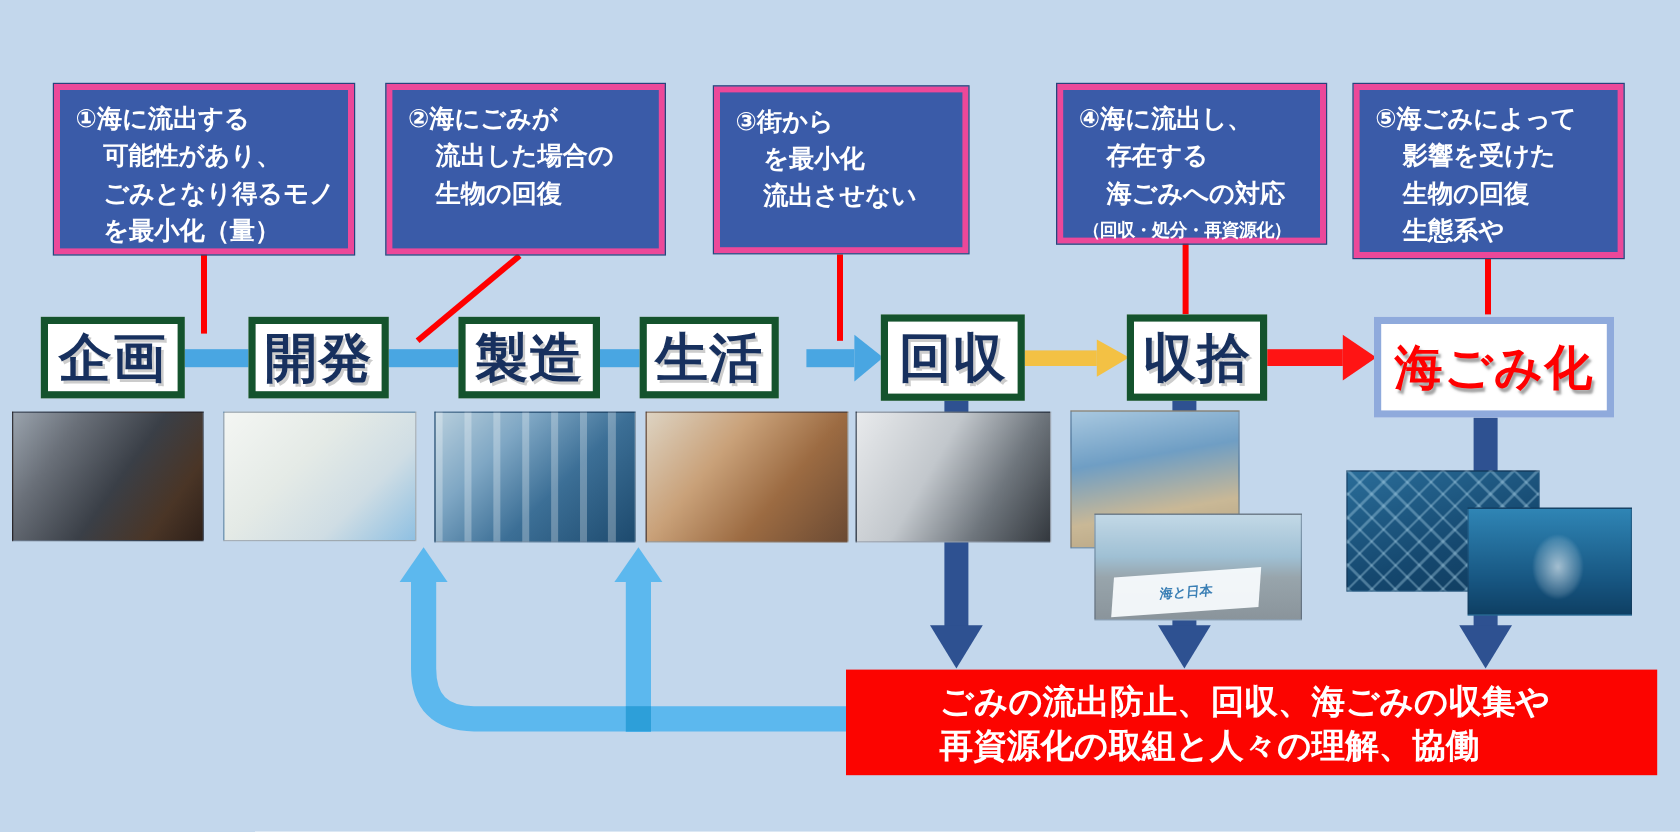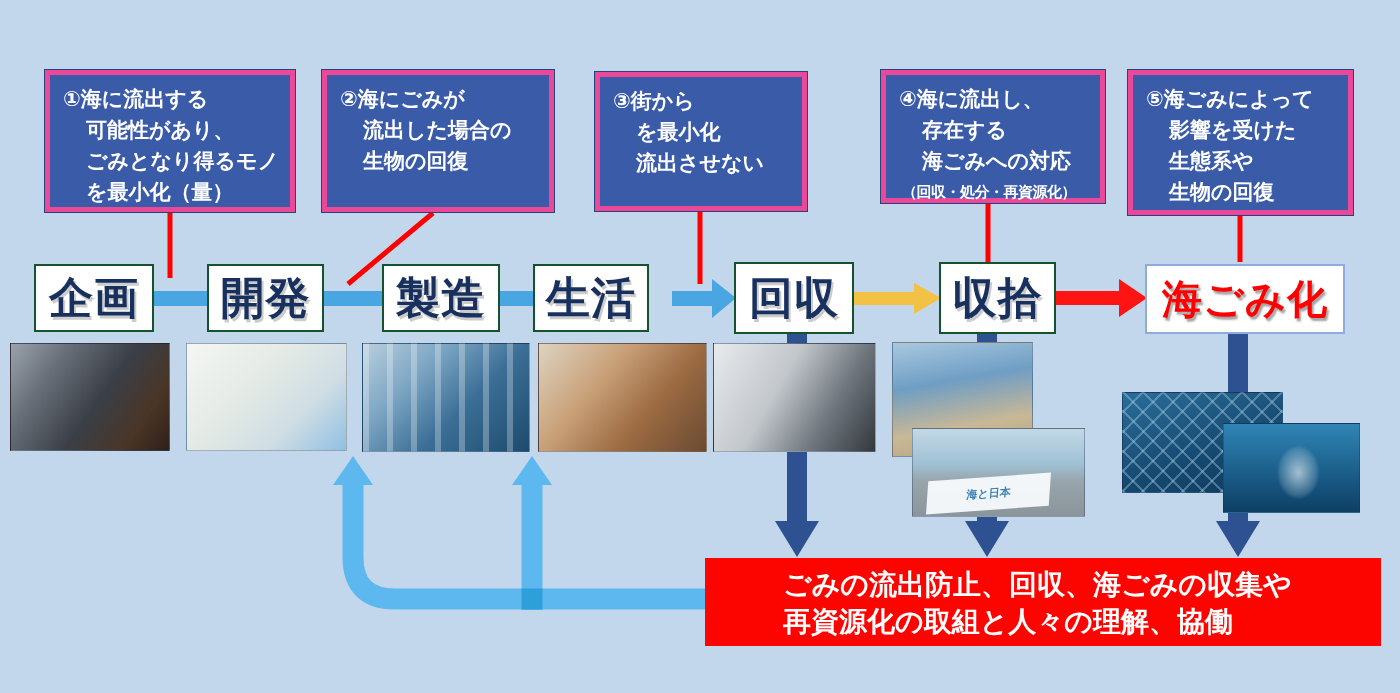--- a/index.html
+++ b/index.html
@@ -8,21 +8,21 @@
 
   
   .top-box{position:absolute;box-sizing:border-box;background:#3a5ba8;border:5px solid #ec4899;
     outline:1px solid #27437c;color:#ffffff;font-size:21px;line-height:31px;font-weight:600;
     padding:9px 6px 0 13px;z-index:3;}
   .tl{display:block;padding-left:23px;white-space:nowrap;}
   .tl.first{padding-left:0;}
   .tl.note{font-size:15px;padding-left:3px;letter-spacing:-0.5px;}
 
   
-  .stage{position:absolute;box-sizing:border-box;background:#ffffff;border:2px solid #14532d;
+  .stage{position:absolute;box-sizing:border-box;background:#ffffff;border:6px solid #14532d;
     color:#17305e;font-weight:900;font-size:44px;display:flex;align-items:center;justify-content:center;
     z-index:3;letter-spacing:1px;text-shadow:2px 3px 0 rgba(110,110,110,0.35);}
   .stage.debris{border-color:#8faadc;color:#ff0000;font-size:40px;
     text-shadow:2px 3px 2px rgba(90,90,90,0.55);}
 
   
   .overlay{position:absolute;left:0;top:0;z-index:1;}
 
   
   .photo{position:absolute;z-index:2;border:1px solid rgba(25,45,75,0.35);box-sizing:border-box;}
@@ -121,43 +121,43 @@
   </div>
   <div class="top-box" style="left:881px;top:70px;width:224px;height:133px">
     <span class="tl first">④海に流出し、</span>
     <span class="tl">存在する</span>
     <span class="tl">海ごみへの対応</span>
     <span class="tl note">（回収・処分・再資源化）</span>
   </div>
   <div class="top-box" style="left:1128px;top:70px;width:225px;height:145px">
     <span class="tl first">⑤海ごみによって</span>
     <span class="tl">影響を受けた</span>
+    <span class="tl">生物の回復</span>
     <span class="tl">生態系や</span>
-    <span class="tl">生物の回復</span>
   </div>
 
   <div class="stage" style="left:34px;top:264px;width:120px;height:68px">
       <span>企画</span>
     </div>
   <div class="stage" style="left:207px;top:264px;width:117px;height:68px">
       <span>開発</span>
     </div>
   <div class="stage" style="left:382px;top:264px;width:118px;height:68px">
       <span>製造</span>
     </div>
   <div class="stage" style="left:533px;top:264px;width:116px;height:68px">
       <span>生活</span>
     </div>
   <div class="stage" style="left:734px;top:262px;width:120px;height:72px">
       <span>回収</span>
     </div>
   <div class="stage" style="left:939px;top:262px;width:117px;height:72px">
       <span>収拾</span>
     </div>
-  <div class="stage debris" style="left:1145px;top:264px;width:200px;height:70px">
+  <div class="stage debris" style="left:1145px;top:264px;width:200px;height:84px">
       <span>海ごみ化</span>
     </div>
 
   <div class="photo p1" style="left:10px;top:343px;width:160px;height:108px" title="business planning meeting"></div>
   <div class="photo p2" style="left:186px;top:343px;width:161px;height:108px" title="laboratory research and development"></div>
   <div class="photo p3" style="left:362px;top:343px;width:168px;height:109px" title="bottle manufacturing factory line"></div>
   <div class="photo p4" style="left:538px;top:343px;width:169px;height:109px" title="people dining at a table"></div>
   <div class="photo p5" style="left:713px;top:343px;width:163px;height:109px" title="bottle collection recycling machine"></div>
   <div class="photo p6" style="left:892px;top:342px;width:141px;height:115px" title="volunteers cleaning up a beach"></div>
   <div class="photo p7" style="left:912px;top:428px;width:173px;height:89px" title="volunteers holding Umi to Nippon project banner">

